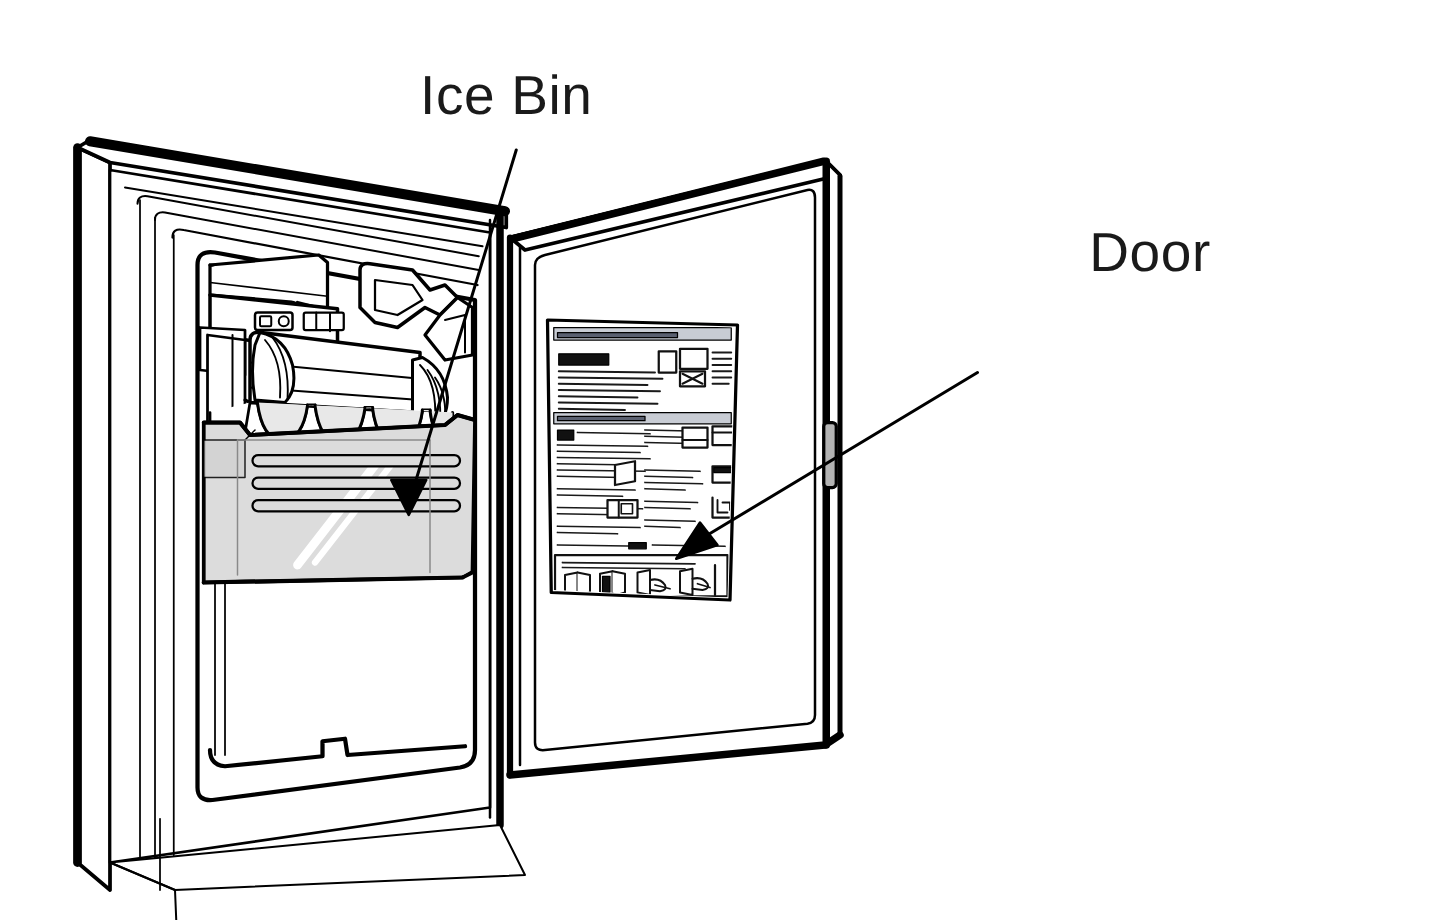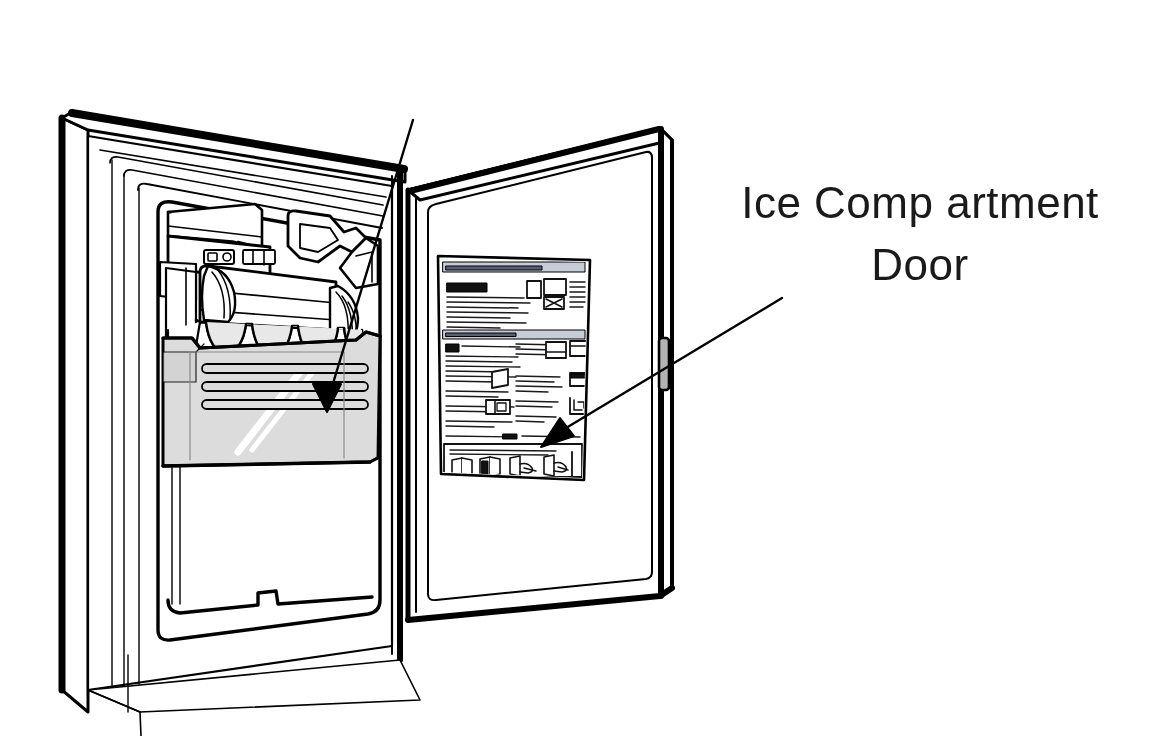--- a/index.html
+++ b/index.html
@@ -328,16 +328,17 @@
       </g>
 
       <g>
         <path d="M782,298 L566,428" stroke="#000000" stroke-width="2.4" fill="none"></path>
         <polygon points="541,447 560,418 574,436" fill="#000000" stroke="#000000" stroke-width="2"></polygon>
       </g>
 
     </g>
   </svg>
 
-
-  <div class="lbl" id="label-ice-compartment-door"><span>Ice Comp artment</span><span class="line2">Door</span></div>
+  <div class="lbl" id="label-ice-bin">Ice Bin</div>
+
+  <div class="lbl" id="label-ice-compartment-door"><span class="line2">Door</span></div>
 
 </div>
 
 </body></html>

